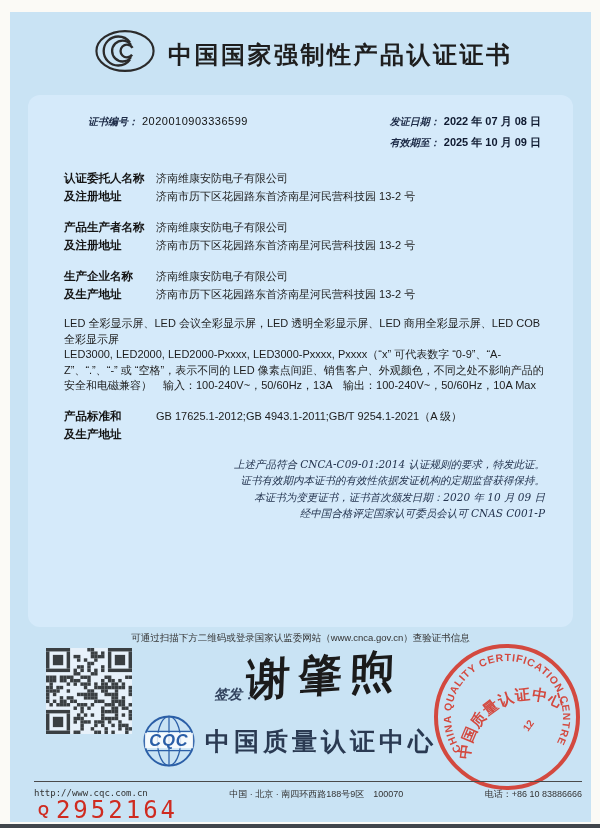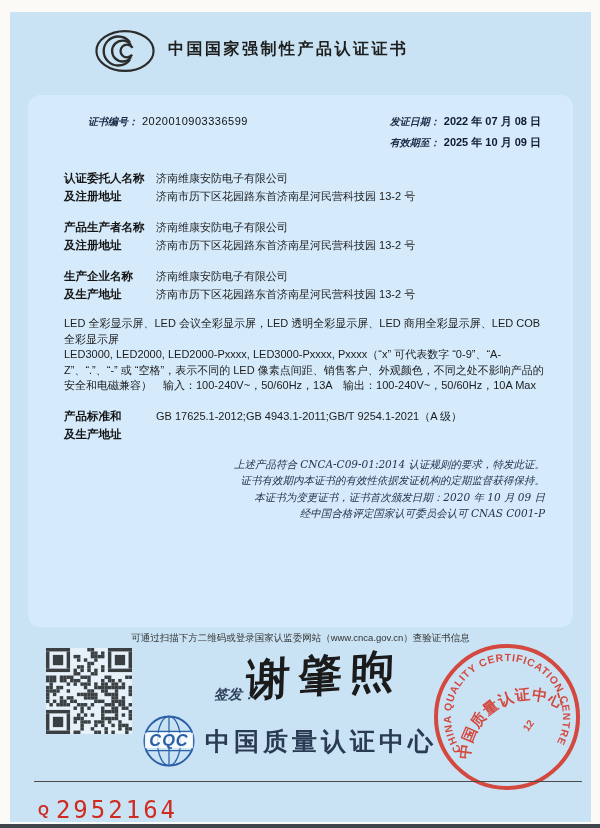--- a/index.html
+++ b/index.html
@@ -3,21 +3,21 @@
 <meta charset="utf-8">
 <style>
   html,body { margin:0; padding:0; }
   body { font-family: "Liberation Sans", sans-serif; }
   .page { position:relative; width:600px; height:828px; background:#fbfaf6; overflow:hidden; }
   .page::after { content:""; position:absolute; left:0; right:0; bottom:0; height:4px; background:#41464c; }
   .sheet { position:absolute; left:10px; top:12px; width:581px; height:810px; background:#c9e3f4; }
 
   
   .hdr-logo { position:absolute; left:84px; top:16px; width:62px; height:46px; }
-  .hdr-title { position:absolute; left:158px; top:27px; margin:0; font-size:16px; font-weight:bold;
+  .hdr-title { position:absolute; left:158px; top:27px; margin:0; font-size:24px; font-weight:bold;
                letter-spacing:2.5px; color:#1e1e1e; }
 
   
   .panel { position:absolute; left:18px; top:83px; width:545px; height:532px; background:#d5eafa;
            border-radius:12px; box-sizing:border-box; padding:14px 28px 0 36px; }
 
   .cert-row { display:flex; justify-content:space-between; align-items:flex-start;
               margin:2px 4px 16px 24px; }
   .ilabel { font-family:"DejaVu Serif", serif; font-style:italic; font-weight:bold;
             font-size:10px; color:#1c2a46; }
@@ -403,18 +403,23 @@
         <g transform="rotate(-28 75 75)">
           <text font-family="Liberation Sans, sans-serif" font-size="15" font-weight="bold" letter-spacing="1" fill="#d5392c">
             <textPath href="#stamp-inner-path">中国质量认证中心</textPath>
           </text>
         </g>
         <text x="96" y="90" transform="rotate(-55 96 90)" font-family="Liberation Sans, sans-serif" font-size="10" font-weight="bold" fill="#d5392c">12</text>
       </g>
     </svg>
 
     <div class="footer-line"></div>
+    <div class="footer-texts">
+      <span class="site">http://www.cqc.com.cn</span>
+      <span>中国 · 北京 · 南四环西路188号9区　100070</span>
+      <span>电话：+86 10 83886666</span>
+    </div>
     <div class="serial">
       <span class="q">Q</span><span class="num">2952164</span>
     </div>
 
   </div>
 </div>
 
 </body></html>

